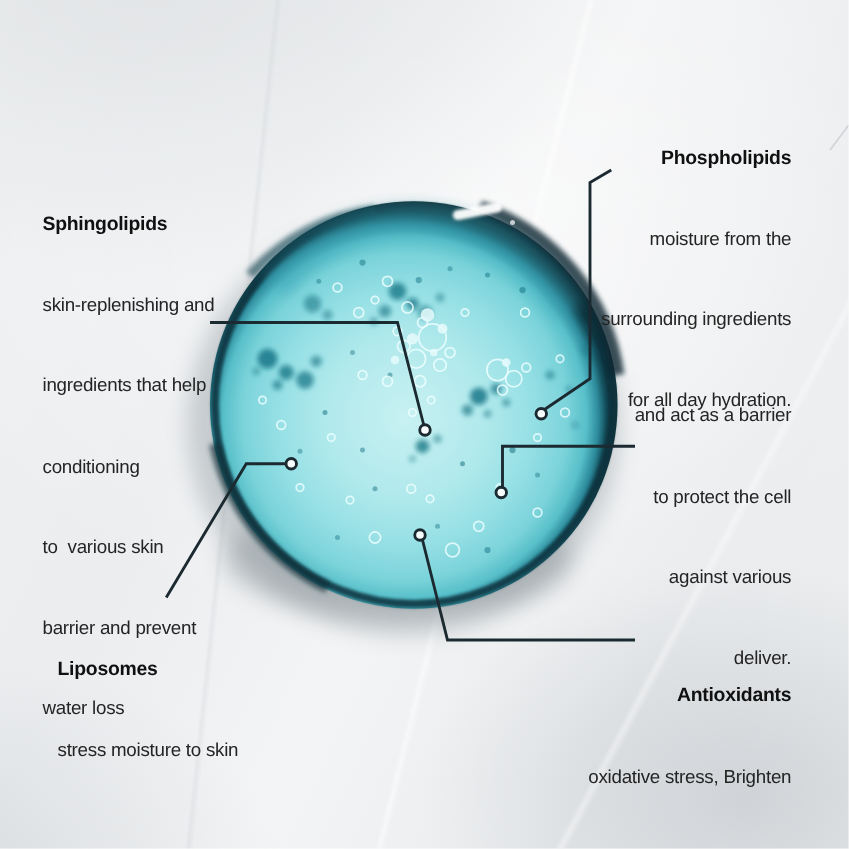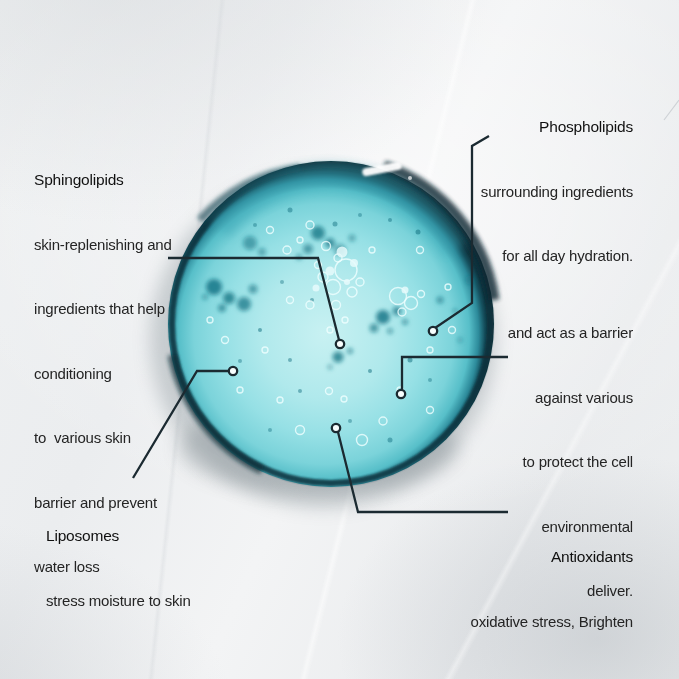--- a/index.html
+++ b/index.html
@@ -15,21 +15,21 @@
   }
   .vein{position:absolute;inset:0;pointer-events:none;
     background:
       linear-gradient(104deg, transparent 55.2%, rgba(255,255,255,0.7) 55.7%, transparent 56.3%),
       linear-gradient(96deg, transparent 29.2%, rgba(210,214,218,0.5) 29.6%, transparent 30.1%),
       linear-gradient(118deg, transparent 77.3%, rgba(255,255,255,0.55) 77.8%, transparent 78.4%);
     opacity:.7;
   }
   svg.scene{position:absolute;left:0;top:0;}
   .note{position:absolute;font-size:15px;line-height:21.5px;letter-spacing:-0.2px;color:#242424;white-space:pre;}
-  .note .note-title{font-weight:normal;color:#101010;font-size:15.5px;}
+  .note .note-title{font-weight:bold;color:#101010;font-size:15.5px;}
   .note.right{text-align:right;}
 </style>
 </head>
 <body>
 
 <div class="canvas">
   <div class="vein"></div>
 
   <svg class="scene" width="679" height="679" viewBox="0 0 679 679">
     <defs>
@@ -200,29 +200,29 @@
     <div class="note-line">skin-replenishing and</div>
     <div class="note-line">ingredients that help</div>
     <div class="note-line">conditioning</div>
     <div class="note-line">to  various skin</div>
     <div class="note-line">barrier and prevent</div>
     <div class="note-line">water loss</div>
   </div>
 
   <div class="note right" style="right:46px;top:73px">
     <div class="note-title">Phospholipids</div>
+    <div class="note-line">moisture from the</div>
     <div class="note-line">surrounding ingredients</div>
     <div class="note-line">for all day hydration.</div>
   </div>
 
   <div class="note right" style="right:46px;top:279px">
     <div class="note-line">and act as a barrier</div>
+    <div class="note-line">to protect the cell</div>
     <div class="note-line">against various</div>
-    <div class="note-line">to protect the cell</div>
-    <div class="note-line">environmental</div>
     <div class="note-line">deliver.</div>
   </div>
 
   <div class="note left" style="left:46px;top:482px">
     <div class="note-title">Liposomes</div>
     <div class="note-line">stress moisture to skin</div>
     
     
   </div>
 

